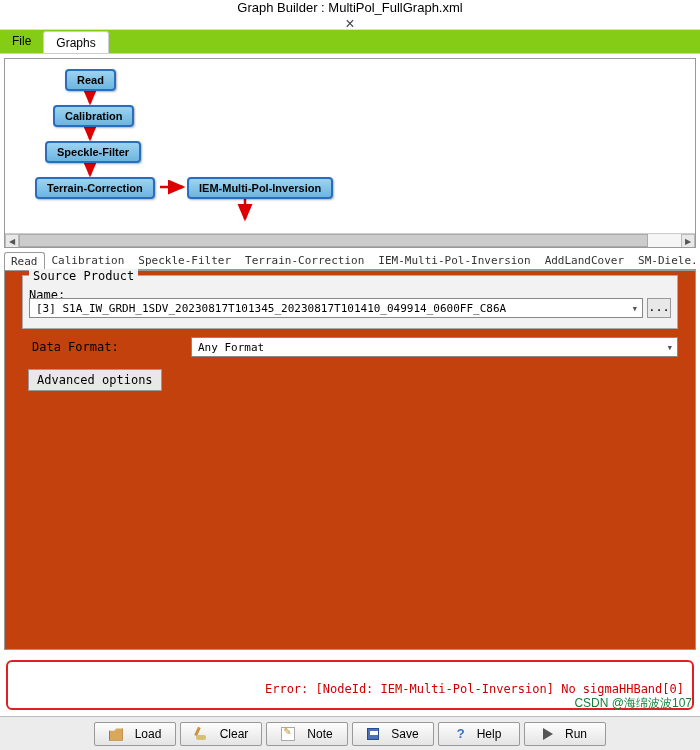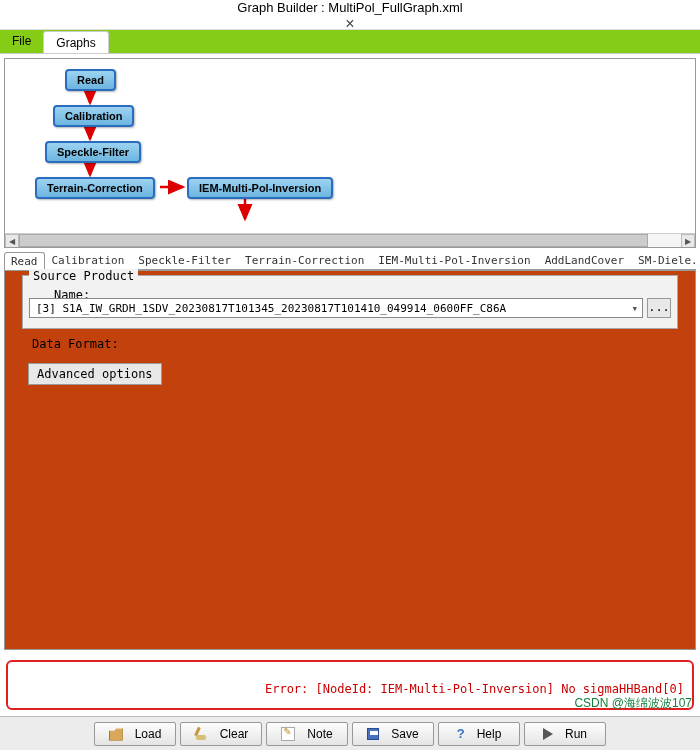--- a/index.html
+++ b/index.html
@@ -147,21 +147,21 @@
     }
     .fieldset-title {
       position: relative;
       top: -13px;
       background: #f2f2f2;
       display: inline-block;
       padding: 0 4px;
       font-size: 12px;
     }
     .field-row { display: flex; align-items: center; margin-top: -8px; margin-bottom: 4px; }
-    .lbl { width: 50px; margin-left: 25px; }
+    .lbl { width: 50px; }
     .combo {
       flex: 1;
       background: #fff;
       border: 1px solid #888;
       height: 20px;
       padding: 2px 18px 2px 6px;
       position: relative;
       font-size: 11px;
       line-height: 15px;
     }
@@ -309,20 +309,21 @@
     <div class="field-row">
       <span class="lbl">Name:</span>
     </div>
     <div class="field-row">
       <div class="combo">[3] S1A_IW_GRDH_1SDV_20230817T101345_20230817T101410_049914_0600FF_C86A</div>
       <div class="ellipsis-btn">...</div>
     </div>
   </div>
   <div class="row2">
     <span class="lbl2">Data Format:</span>
+    <div class="combo">Any Format</div>
   </div>
   <div class="adv-btn">Advanced options</div>
 </div>
 
 <div class="error-region">
   <div class="error-text">Error: [NodeId: IEM-Multi-Pol-Inversion] No sigmaHHBand[0]</div>
 </div>
 
 <div class="footer-bar">
   <div class="footer-btn">

